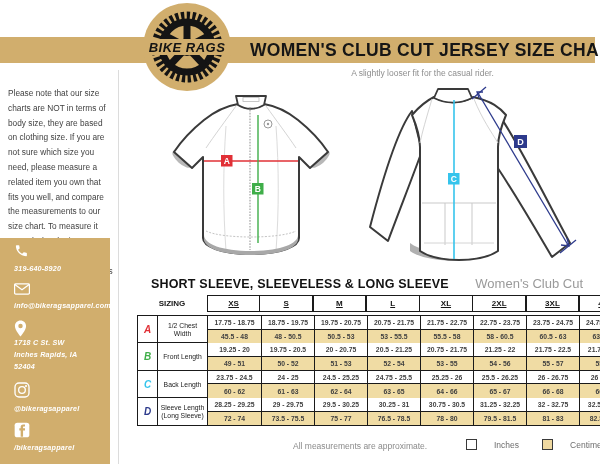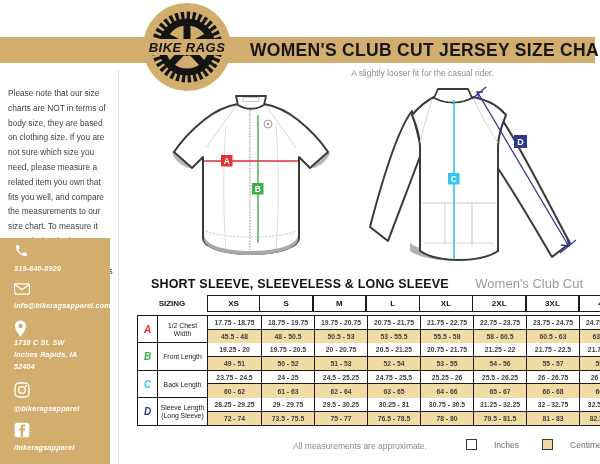--- a/index.html
+++ b/index.html
@@ -33,21 +33,21 @@
   .sect-heading{position:absolute;left:137px;top:274px;width:460px;text-align:center;white-space:nowrap;}
   .sect-heading .main{font-size:12.5px;font-weight:800;color:#121212;letter-spacing:.2px;}
   .sect-heading .suffix{font-size:13px;color:#9a9a9a;font-weight:400;margin-left:22px;}
 
   
   #size-table{position:absolute;left:137px;top:295px;width:496px;}
   .t-headrow{display:grid;grid-template-columns:70px repeat(8,1fr);}
   .sizing-cell{display:flex;align-items:center;justify-content:center;
                font-size:8px;font-weight:700;color:#161616;}
   .size-head{height:15px;display:flex;align-items:center;justify-content:center;
-             border:1.4px solid #1a1a1a;font-size:8px;font-weight:700;color:#161616;}
+             border:1.4px solid #1a1a1a;font-size:8px;font-weight:700;color:#161616;text-decoration:underline;}
   .size-head + .size-head{margin-left:-1.4px;}
   .t-body{margin-top:3px;}
   .t-group{display:grid;grid-template-columns:20px 50px repeat(8,1fr);
            grid-template-rows:13.5px 13.5px;border:1.6px solid #1a1a1a;background:#fff;}
   .t-group + .t-group{margin-top:-1.6px;}
   .letter-cell{grid-row:1/3;grid-column:1;border-right:1px solid #1a1a1a;display:flex;
                align-items:center;justify-content:center;font-size:10px;font-weight:700;
                font-style:italic;}
   .label-cell{grid-row:1/3;grid-column:2;border-right:1px solid #1a1a1a;display:flex;
               align-items:center;justify-content:center;text-align:center;

